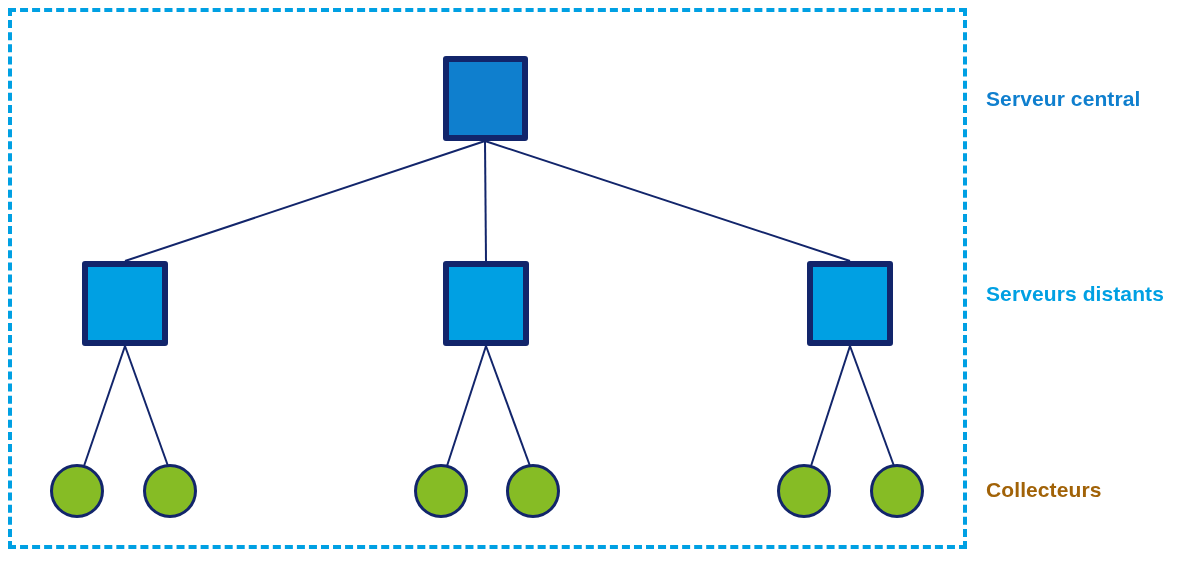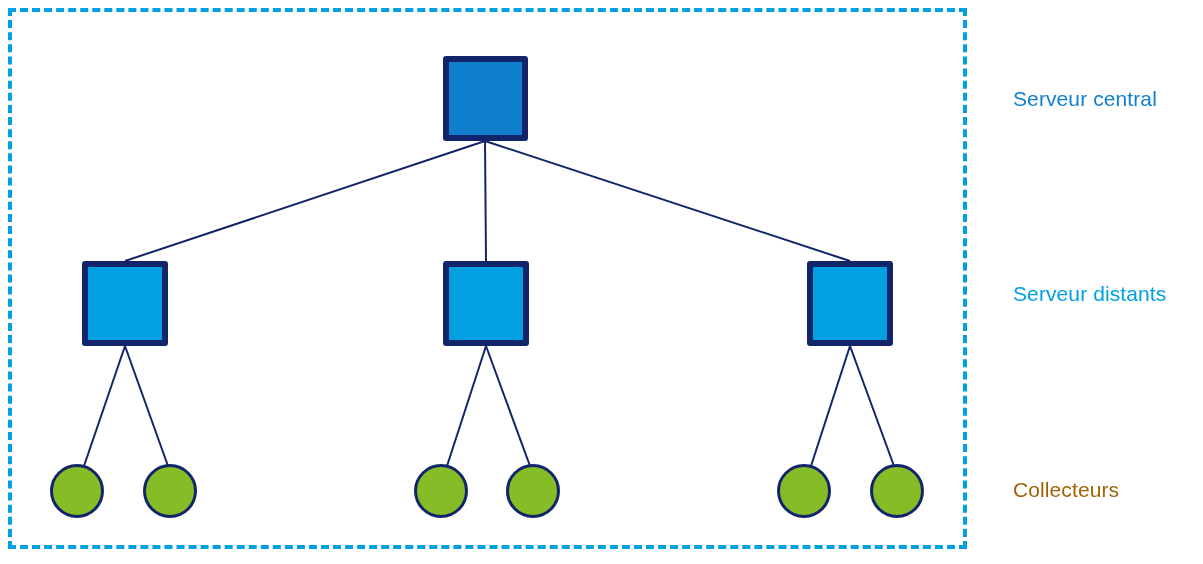--- a/index.html
+++ b/index.html
@@ -43,24 +43,23 @@
   }
   .node-circle {
     position: absolute;
     box-sizing: border-box;
     border: 3px solid #12256b;
     border-radius: 50%;
   }
   .tier-label {
     position: absolute;
     font-size: 21px;
-    font-weight: normal;
+    font-weight: bold;
     white-space: nowrap;
     letter-spacing: 0.1px;
-    margin-left: 27px;
   }
 </style>
 </head>
 <body>
 
 <div id="canvas">
 
   <div id="diagram-frame" style="left: 8px; top: 8px; width: 959px; height: 541px; border-color: rgb(0, 160, 227);"></div>
 
   <svg id="edges-layer" width="1203" height="564" viewBox="0 0 1203 564">
@@ -83,17 +82,17 @@
       <div class="node-circle" style="left: 50px; top: 464px; width: 54px; height: 54px; border-color: rgb(18, 37, 107); background: rgb(134, 188, 37);"></div>
       <div class="node-circle" style="left: 143px; top: 464px; width: 54px; height: 54px; border-color: rgb(18, 37, 107); background: rgb(134, 188, 37);"></div>
       <div class="node-circle" style="left: 414px; top: 464px; width: 54px; height: 54px; border-color: rgb(18, 37, 107); background: rgb(134, 188, 37);"></div>
       <div class="node-circle" style="left: 506px; top: 464px; width: 54px; height: 54px; border-color: rgb(18, 37, 107); background: rgb(134, 188, 37);"></div>
       <div class="node-circle" style="left: 777px; top: 464px; width: 54px; height: 54px; border-color: rgb(18, 37, 107); background: rgb(134, 188, 37);"></div>
       <div class="node-circle" style="left: 870px; top: 464px; width: 54px; height: 54px; border-color: rgb(18, 37, 107); background: rgb(134, 188, 37);"></div>
     </div>
 
   <div id="labels-layer">
       <div class="tier-label" style="left: 986px; top: 87px; color: rgb(15, 127, 206);">Serveur central</div>
-      <div class="tier-label" style="left: 986px; top: 282px; color: rgb(0, 160, 227);">Serveur distants</div>
+      <div class="tier-label" style="left: 986px; top: 282px; color: rgb(0, 160, 227);">Serveurs distants</div>
       <div class="tier-label" style="left: 986px; top: 478px; color: #a16207;">Collecteurs</div>
     </div>
 
 </div>
 
 </body></html>

